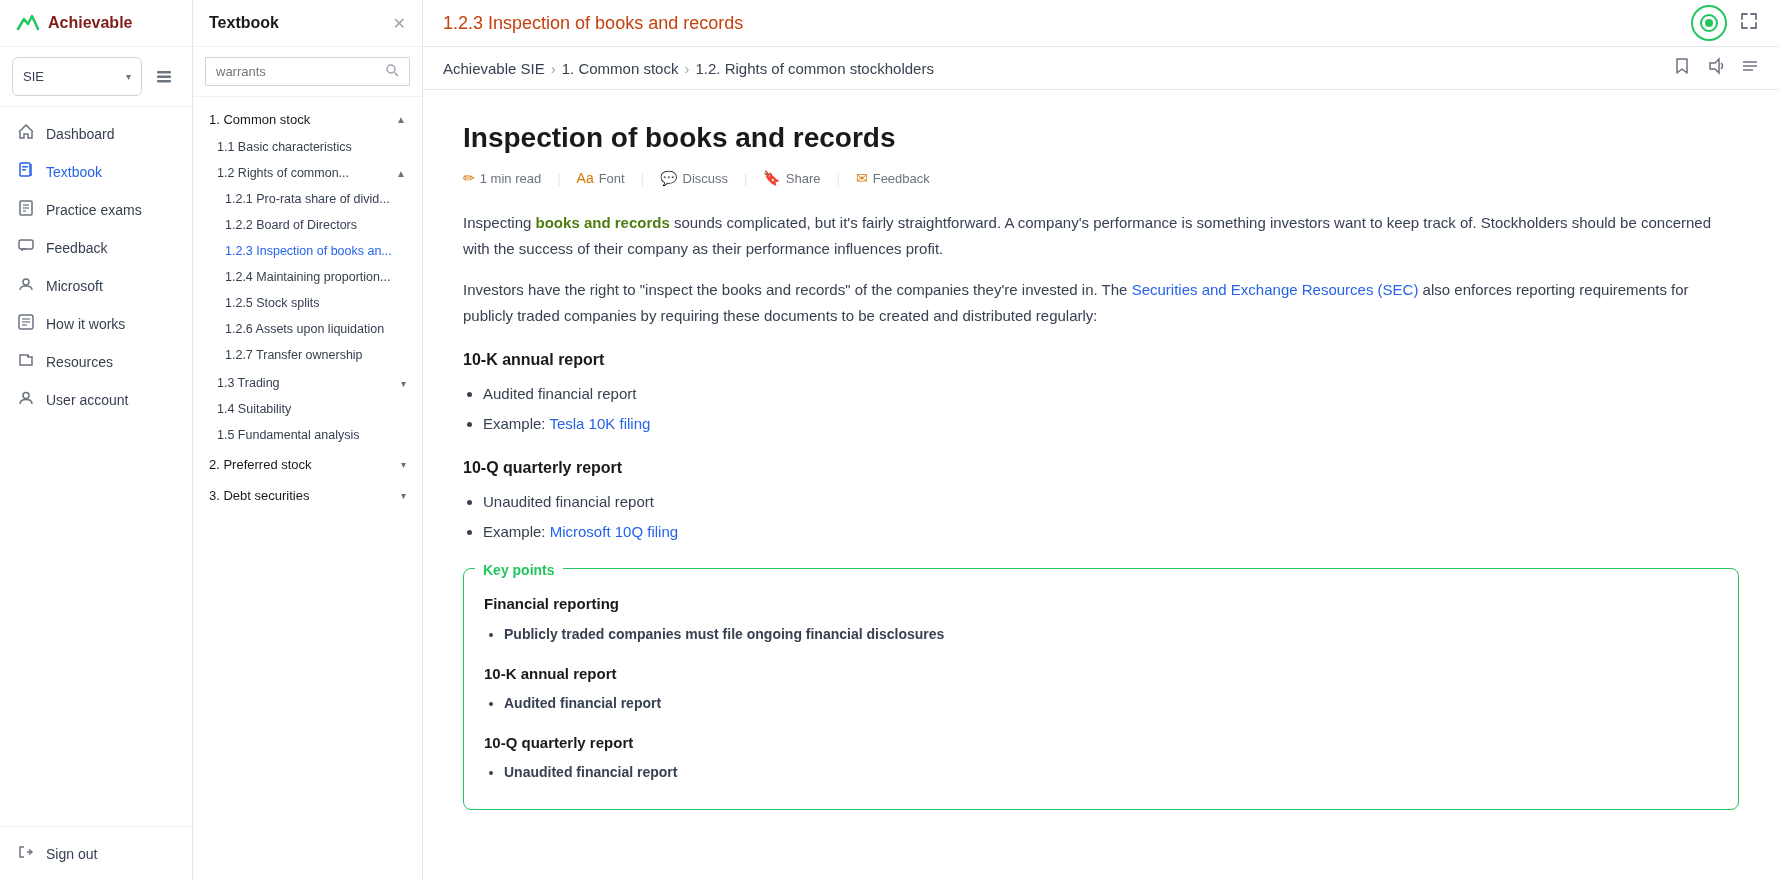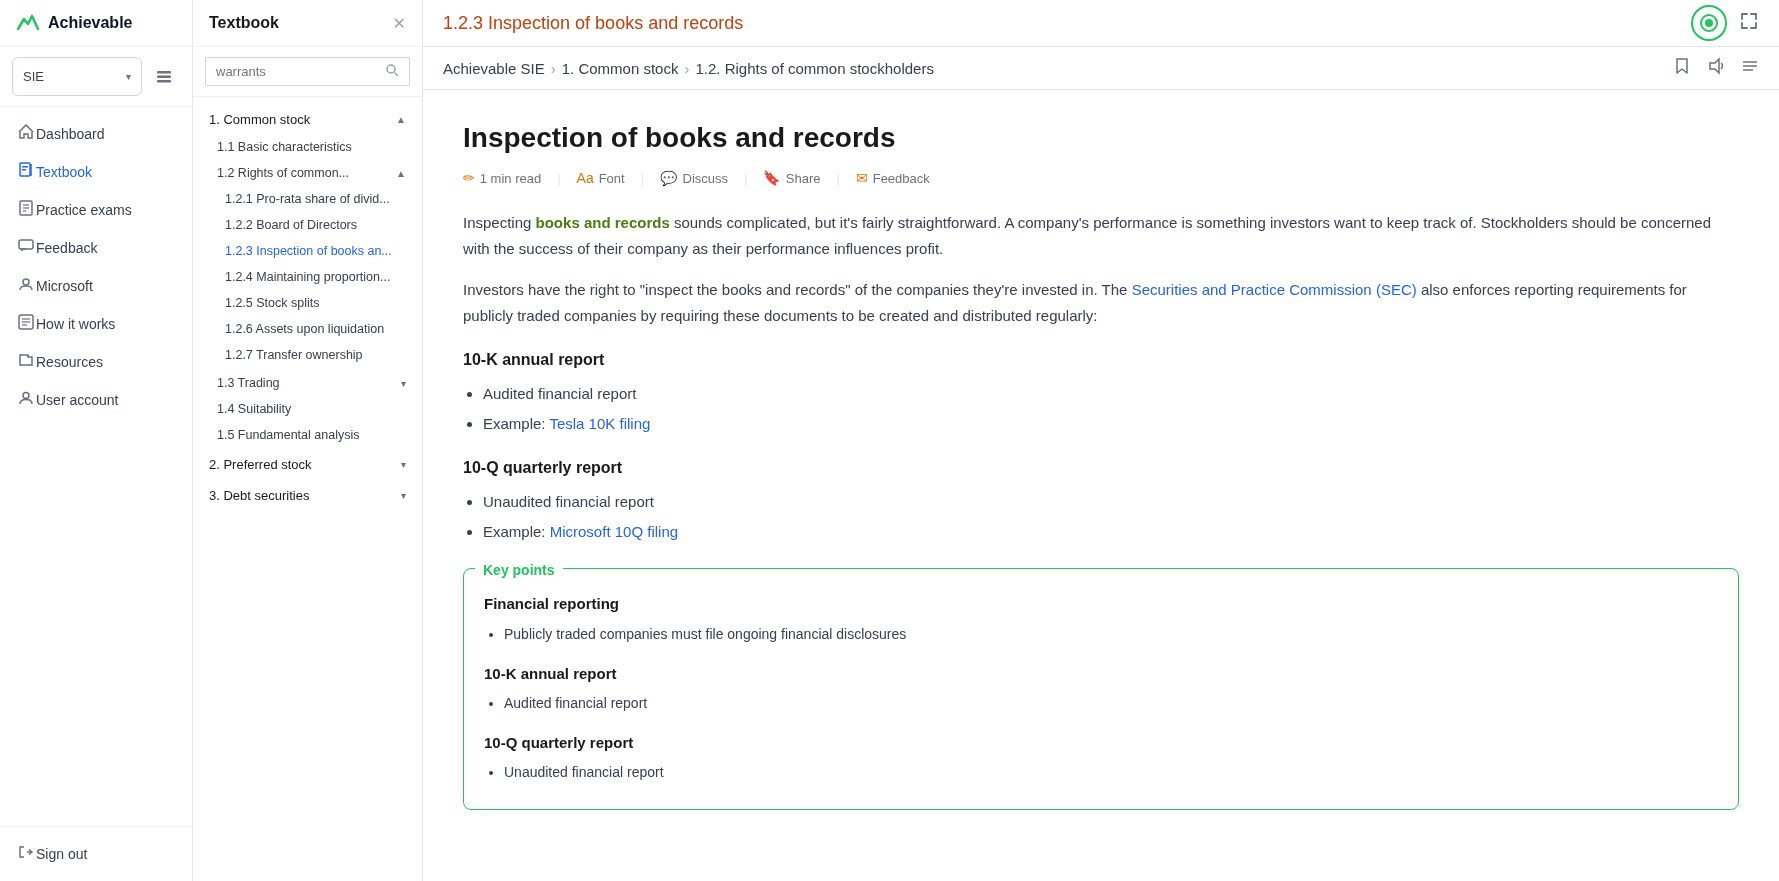--- a/index.html
+++ b/index.html
@@ -22,21 +22,21 @@
       border-bottom: 1px solid #f0f0f0;
       height: 47px;
     }
     .logo-icon {
       color: #22c55e;
       font-size: 18px;
     }
     .logo-text {
       font-size: 16px;
       font-weight: 600;
-      color: #0f172a;
+      color: #7f1d1d;
     }
     .subject-selector {
       padding: 10px 12px;
       display: flex;
       align-items: center;
       gap: 6px;
       border-bottom: 1px solid #f0f0f0;
     }
     .subject-dropdown {
       flex: 1;
@@ -62,20 +62,21 @@
       font-size: 16px;
     }
     .nav-items {
       flex: 1;
       overflow-y: auto;
       padding: 8px 0;
     }
     .nav-item {
       display: flex;
       align-items: center;
+      gap: 10px;
       padding: 9px 16px;
       font-size: 14px;
       color: #374151;
       cursor: pointer;
       border-radius: 0;
     }
     .nav-item.active { color: #2563eb; font-weight: 500; }
     .nav-item .nav-icon { font-size: 16px; color: #6b7280; width: 20px; text-align: center; }
     .nav-item.active .nav-icon { color: #2563eb; }
     .nav-bottom {
@@ -291,21 +292,21 @@
       border: 1.5px solid #22c55e;
       border-radius: 8px;
       margin-top: 24px;
       overflow: hidden;
     }
     .key-points-content {
       padding: 8px 20px 16px;
     }
     .key-points-content h3 { font-size: 15px; font-weight: 700; color: #1a1a1a; margin: 14px 0 6px; }
     .key-points-content ul { margin: 0 0 8px 20px; font-size: 14px; color: #374151; }
-    .key-points-content li { margin-bottom: 3px; }
+    .key-points-content li { margin-bottom: 3px; font-weight: bold; }
   </style>
 </head>
 <body>
 
 <div class="left-sidebar">
 
   <div class="logo-area">
     <span class="logo-icon">
       <svg width="24" height="20" viewBox="0 0 24 20" fill="none">
         <path d="M2 18 L8 8 L12 13 L16 5 L22 18" stroke="#22c55e" stroke-width="2.5" fill="none" stroke-linejoin="round" stroke-linecap="round"></path>
@@ -561,21 +562,21 @@
         <span class="meta-icon feedback">✉</span>
         <span>Feedback</span>
       </span>
     </div>
 
     <div class="article-body">
       <p>
         Inspecting <strong>books and records</strong> sounds complicated, but it's fairly straightforward. A company's performance is something investors want to keep track of. Stockholders should be concerned with the success of their company as their performance influences profit.
       </p>
       <p>
-        Investors have the right to "inspect the books and records" of the companies they're invested in. The <a href="#">Securities and Practice Commission (SEC)</a> also enforces reporting requirements for publicly traded companies by requiring these documents to be created and distributed regularly:
+        Investors have the right to "inspect the books and records" of the companies they're invested in. The <a href="#">Securities and Exchange Resources (SEC)</a> also enforces reporting requirements for publicly traded companies by requiring these documents to be created and distributed regularly:
       </p>
 
       <h3>10-K annual report</h3>
       <ul>
         <li>Audited financial report</li>
         <li>Example: <a href="#">Tesla 10K filing</a></li>
       </ul>
 
       <h3>10-Q quarterly report</h3>
       <ul>

